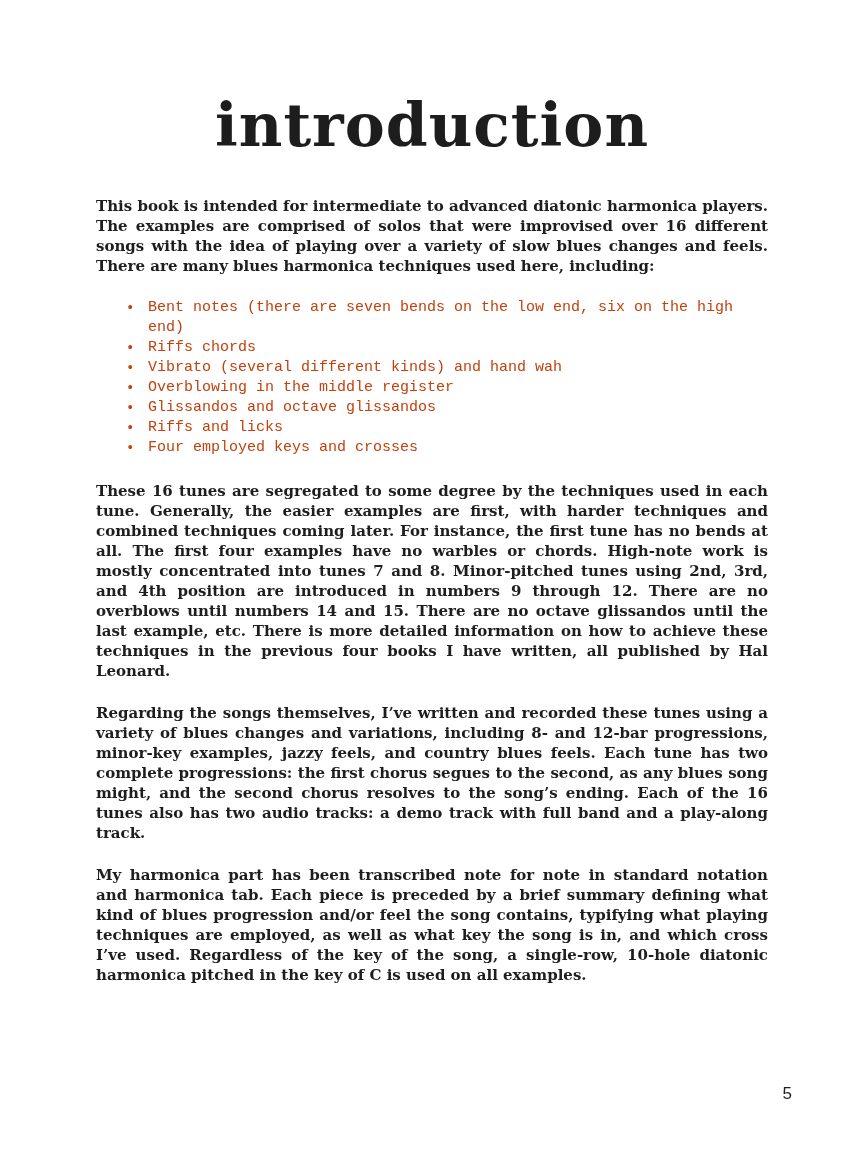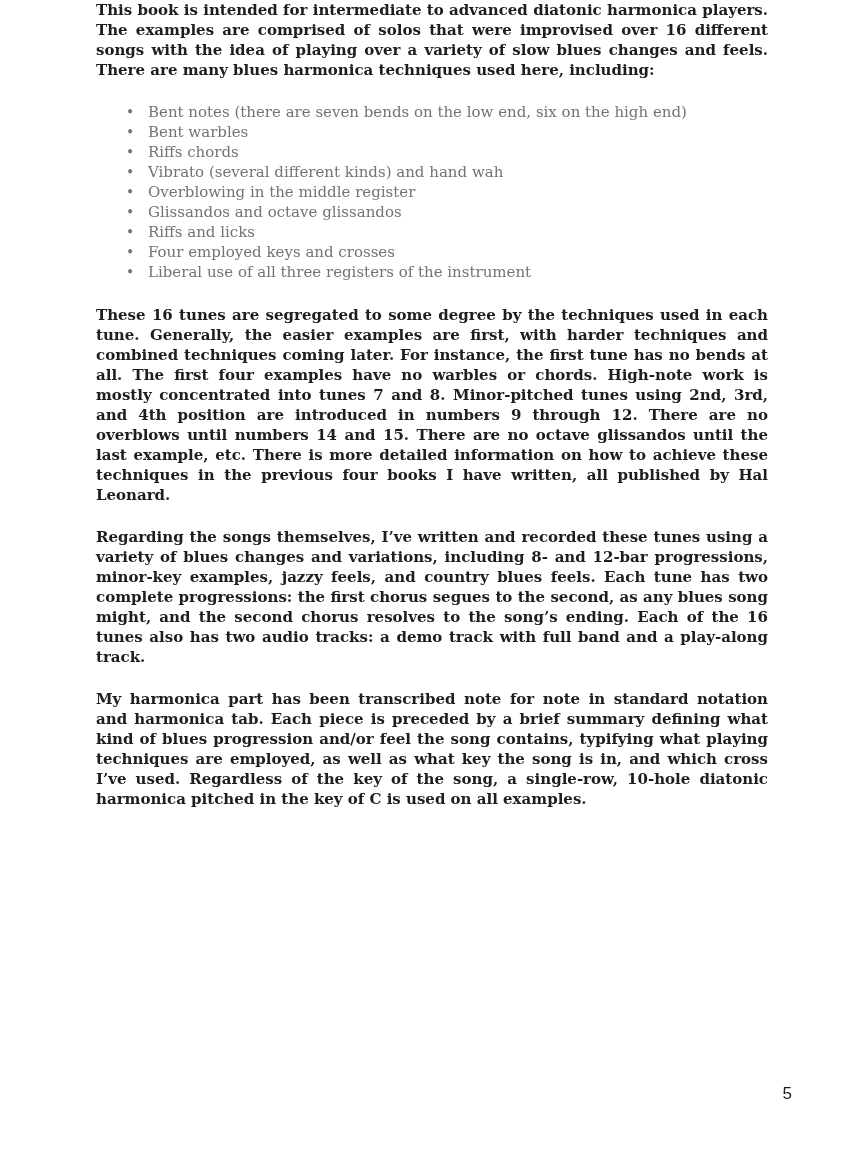--- a/index.html
+++ b/index.html
@@ -40,21 +40,22 @@
   ul.bullets {
     list-style: none;
     margin: 0 0 23px 0;
     padding: 0 0 0 30px;
   }
   ul.bullets li {
     position: relative;
     padding-left: 22px;
     font-size: 15px;
     line-height: 20px;
-    color: #737373;
+    color: #c2410c;
+    font-family: Liberation Mono, monospace;
   }
   ul.bullets li::before {
     content: "\2022";
     position: absolute;
     left: 0;
     top: 0;
     font-size: 14px;
   }
   .page-number {
     position: absolute;
@@ -64,33 +65,32 @@
     font-size: 17px;
     color: #1e1e1e;
   }
 </style>
 </head>
 <body>
 
 <div class="page">
   <div class="content">
 
+    <h1 class="title">introduction</h1>
 
     <p class="para">This book is intended for intermediate to advanced diatonic harmonica players. The examples are comprised of solos that were improvised over 16 different songs with the idea of playing over a variety of slow blues changes and feels. There are many blues harmonica techniques used here, including:</p>
 
     <ul class="bullets">
       <li>Bent notes (there are seven bends on the low end, six on the high end)</li>
-      <li>Bent warbles</li>
       <li>Riffs chords</li>
       <li>Vibrato (several different kinds) and hand wah</li>
       <li>Overblowing in the middle register</li>
       <li>Glissandos and octave glissandos</li>
       <li>Riffs and licks</li>
       <li>Four employed keys and crosses</li>
-      <li>Liberal use of all three registers of the instrument</li>
     </ul>
 
     <p class="para">These 16 tunes are segregated to some degree by the techniques used in each tune. Generally, the easier examples are first, with harder techniques and combined techniques coming later. For instance, the first tune has no bends at all. The first four examples have no warbles or chords. High-note work is mostly concentrated into tunes 7 and 8. Minor-pitched tunes using 2nd, 3rd, and 4th position are introduced in numbers 9 through 12. There are no overblows until numbers 14 and 15. There are no octave glissandos until the last example, etc. There is more detailed information on how to achieve these techniques in the previous four books I have written, all published by Hal Leonard.</p>
 
     <p class="para">Regarding the songs themselves, I’ve written and recorded these tunes using a variety of blues changes and variations, including 8- and 12-bar progressions, minor-key examples, jazzy feels, and country blues feels. Each tune has two complete progressions: the first chorus segues to the second, as any blues song might, and the second chorus resolves to the song’s ending. Each of the 16 tunes also has two audio tracks: a demo track with full band and a play-along track.</p>
 
     <p class="para">My harmonica part has been transcribed note for note in standard notation and harmonica tab. Each piece is preceded by a brief summary defining what kind of blues progression and/or feel the song contains, typifying what playing techniques are employed, as well as what key the song is in, and which cross I’ve used. Regardless of the key of the song, a single-row, 10-hole diatonic harmonica pitched in the key of C is used on all examples.</p>
 
 
   </div>

